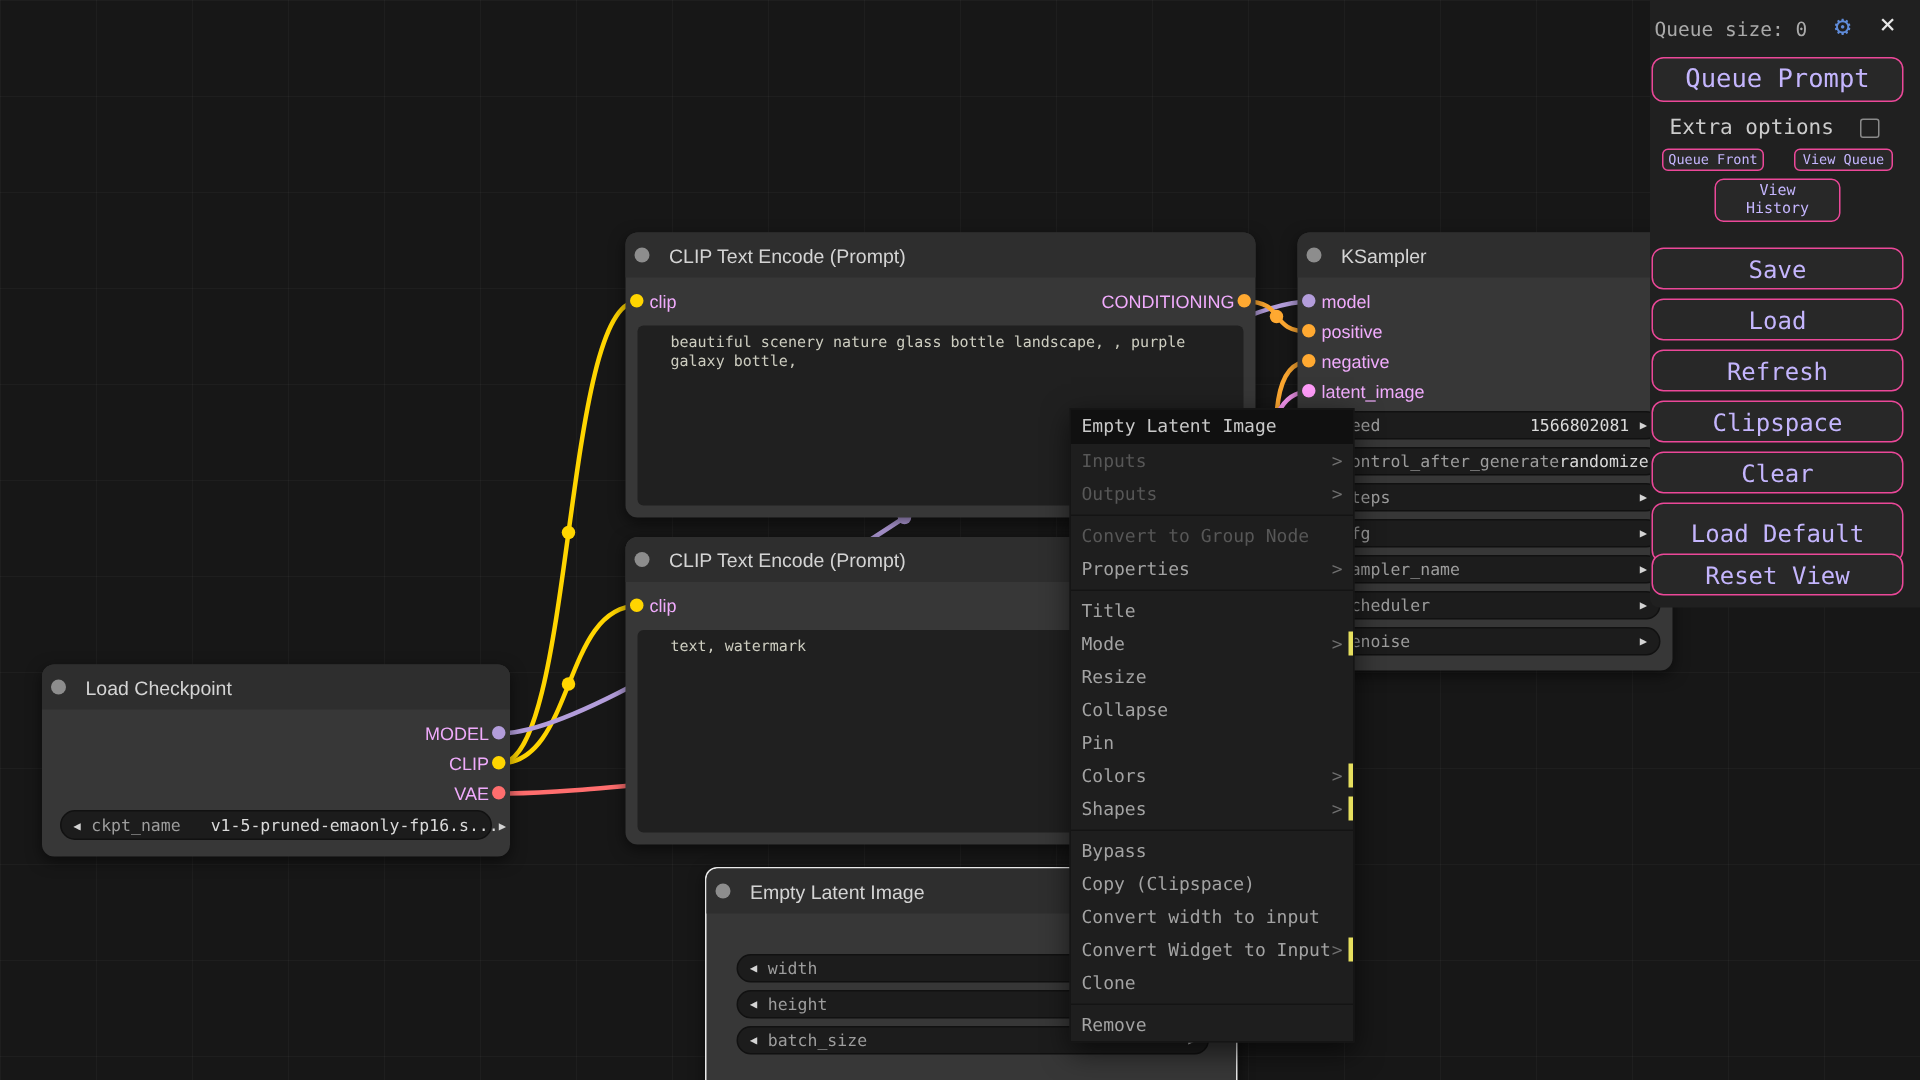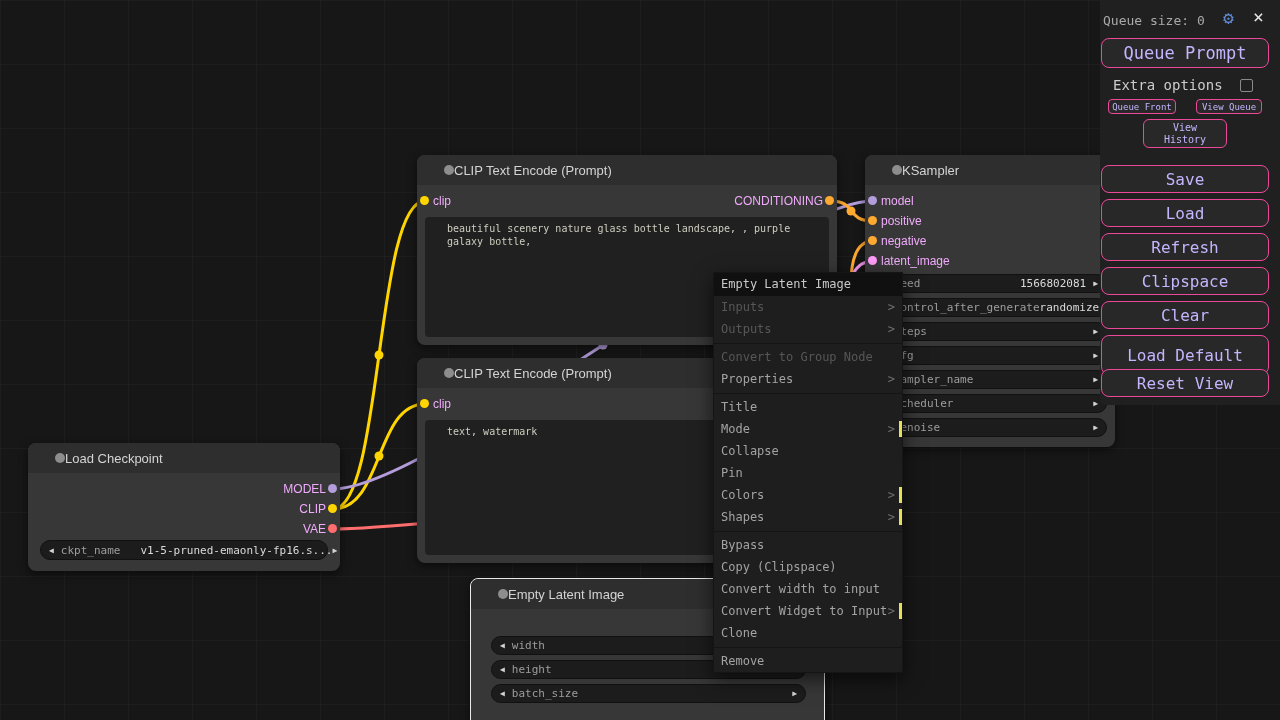--- a/index.html
+++ b/index.html
@@ -10,21 +10,21 @@
       linear-gradient(90deg, rgba(255,255,255,0.03) 1px, transparent 1px);
     background-size:64px 64px;
     font-family:"Liberation Sans", sans-serif;}
   svg.wires{position:absolute;left:0;top:0;z-index:2;pointer-events:none;}
 
   
   .node{position:absolute;background:#373737;border-radius:8px;z-index:10;
     box-shadow:0 3px 10px rgba(0,0,0,.55);box-sizing:border-box;}
   .node.selected{border:1px solid #e9e9e9;}
   .ntitle{position:absolute;left:0;right:0;top:0;height:30px;background:#2e2e2e;
-    border-radius:8px 8px 0 0;display:flex;align-items:center;gap:0;padding:0 27px;
+    border-radius:8px 8px 0 0;display:flex;align-items:center;gap:13px;padding:0 6px;
     color:#d4d4d4;font-size:13px;box-sizing:border-box;}
   .tdot{width:10px;height:10px;border-radius:50%;background:#8d8d8d;flex:none;}
   .slot-label{position:absolute;height:16px;line-height:16px;font-size:12px;color:#f0abfc;white-space:nowrap;}
   .slot-label.in{left:16px;}
   .slot-label.out{right:14px;text-align:right;}
   .slot-dot{position:absolute;width:9px;height:9px;border-radius:50%;z-index:11;}
   .c-model{background:#B39DDB;} .c-clip{background:#FFD500;} .c-vae{background:#FF6E6E;}
   .c-cond{background:#FFA931;} .c-latent{background:#FF9CF9;}
   .ntext{position:absolute;background:#202020;border-radius:4px;padding:5px 22px;
     font-family:"DejaVu Sans Mono", monospace;font-size:10px;line-height:13px;color:#cdcdc0;
@@ -212,20 +212,21 @@
   <div class="cmenu">
     <div class="mtitle">Empty Latent Image</div>
     <div class="citem disabled"><span>Inputs</span><span class="sub">&gt;</span></div>
     <div class="citem disabled"><span>Outputs</span><span class="sub">&gt;</span></div>
     <div class="csep"></div>
     <div class="citem disabled"><span>Convert to Group Node</span></div>
     <div class="citem"><span>Properties</span><span class="sub">&gt;</span></div>
     <div class="csep"></div>
     <div class="citem"><span>Title</span></div>
     <div class="citem flag"><span>Mode</span><span class="sub">&gt;</span></div>
+    <div class="citem"><span>Resize</span></div>
     <div class="citem"><span>Collapse</span></div>
     <div class="citem"><span>Pin</span></div>
     <div class="citem flag"><span>Colors</span><span class="sub">&gt;</span></div>
     <div class="citem flag"><span>Shapes</span><span class="sub">&gt;</span></div>
     <div class="csep"></div>
     <div class="citem"><span>Bypass</span></div>
     <div class="citem"><span>Copy (Clipspace)</span></div>
     <div class="citem"><span>Convert width to input</span></div>
     <div class="citem flag"><span>Convert Widget to Input</span><span class="sub">&gt;</span></div>
     <div class="citem"><span>Clone</span></div>

